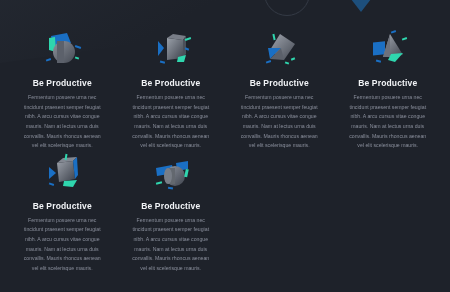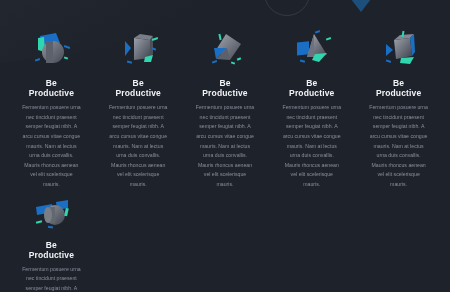--- a/index.html
+++ b/index.html
@@ -29,21 +29,21 @@
     width:0; height:0;
     border-left:17px solid transparent;
     border-right:17px solid transparent;
     border-top:22px solid #1d4f7c;
   }
 
   
   #features-grid {
     position:relative;
     display:grid;
-    grid-template-columns:repeat(5, 1fr);
+    grid-template-columns:repeat(4, 1fr);
     grid-template-rows:repeat(2, 1fr);
     column-gap:4px;
     row-gap:0px;
     padding:28px 10px 4px 10px;
     height:240px;
   }
   .feature-card {
     display:flex;
     flex-direction:column;
     align-items:center;

